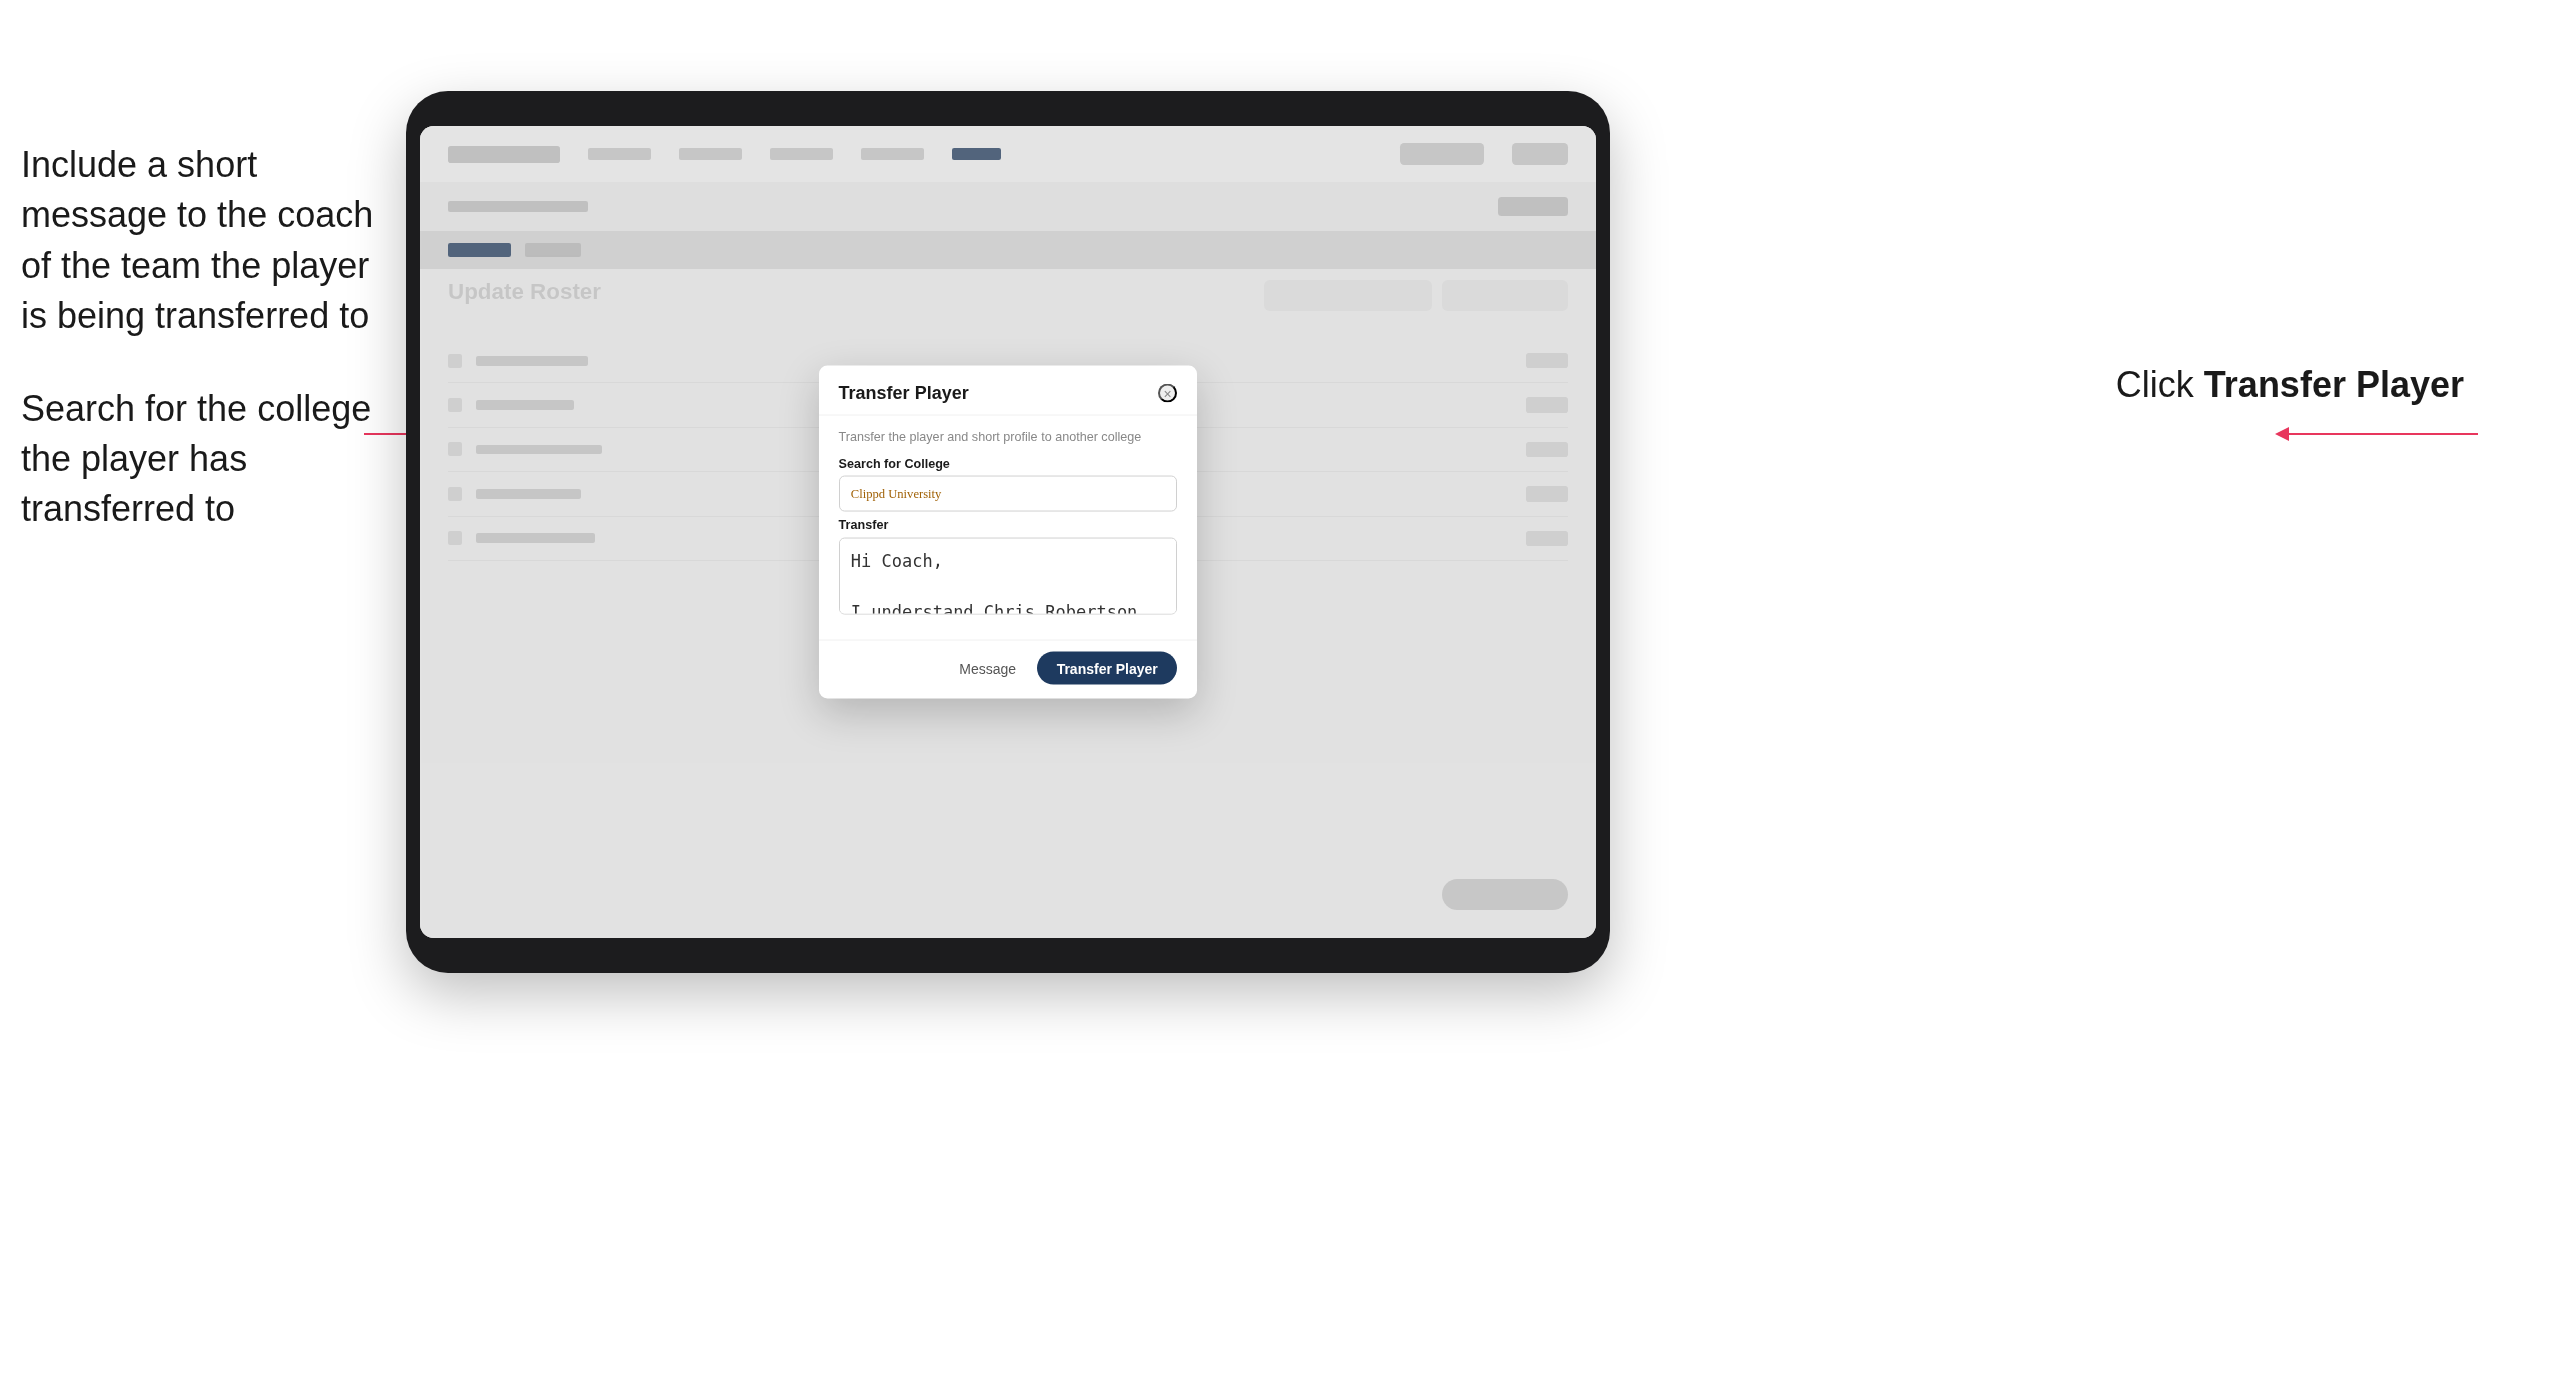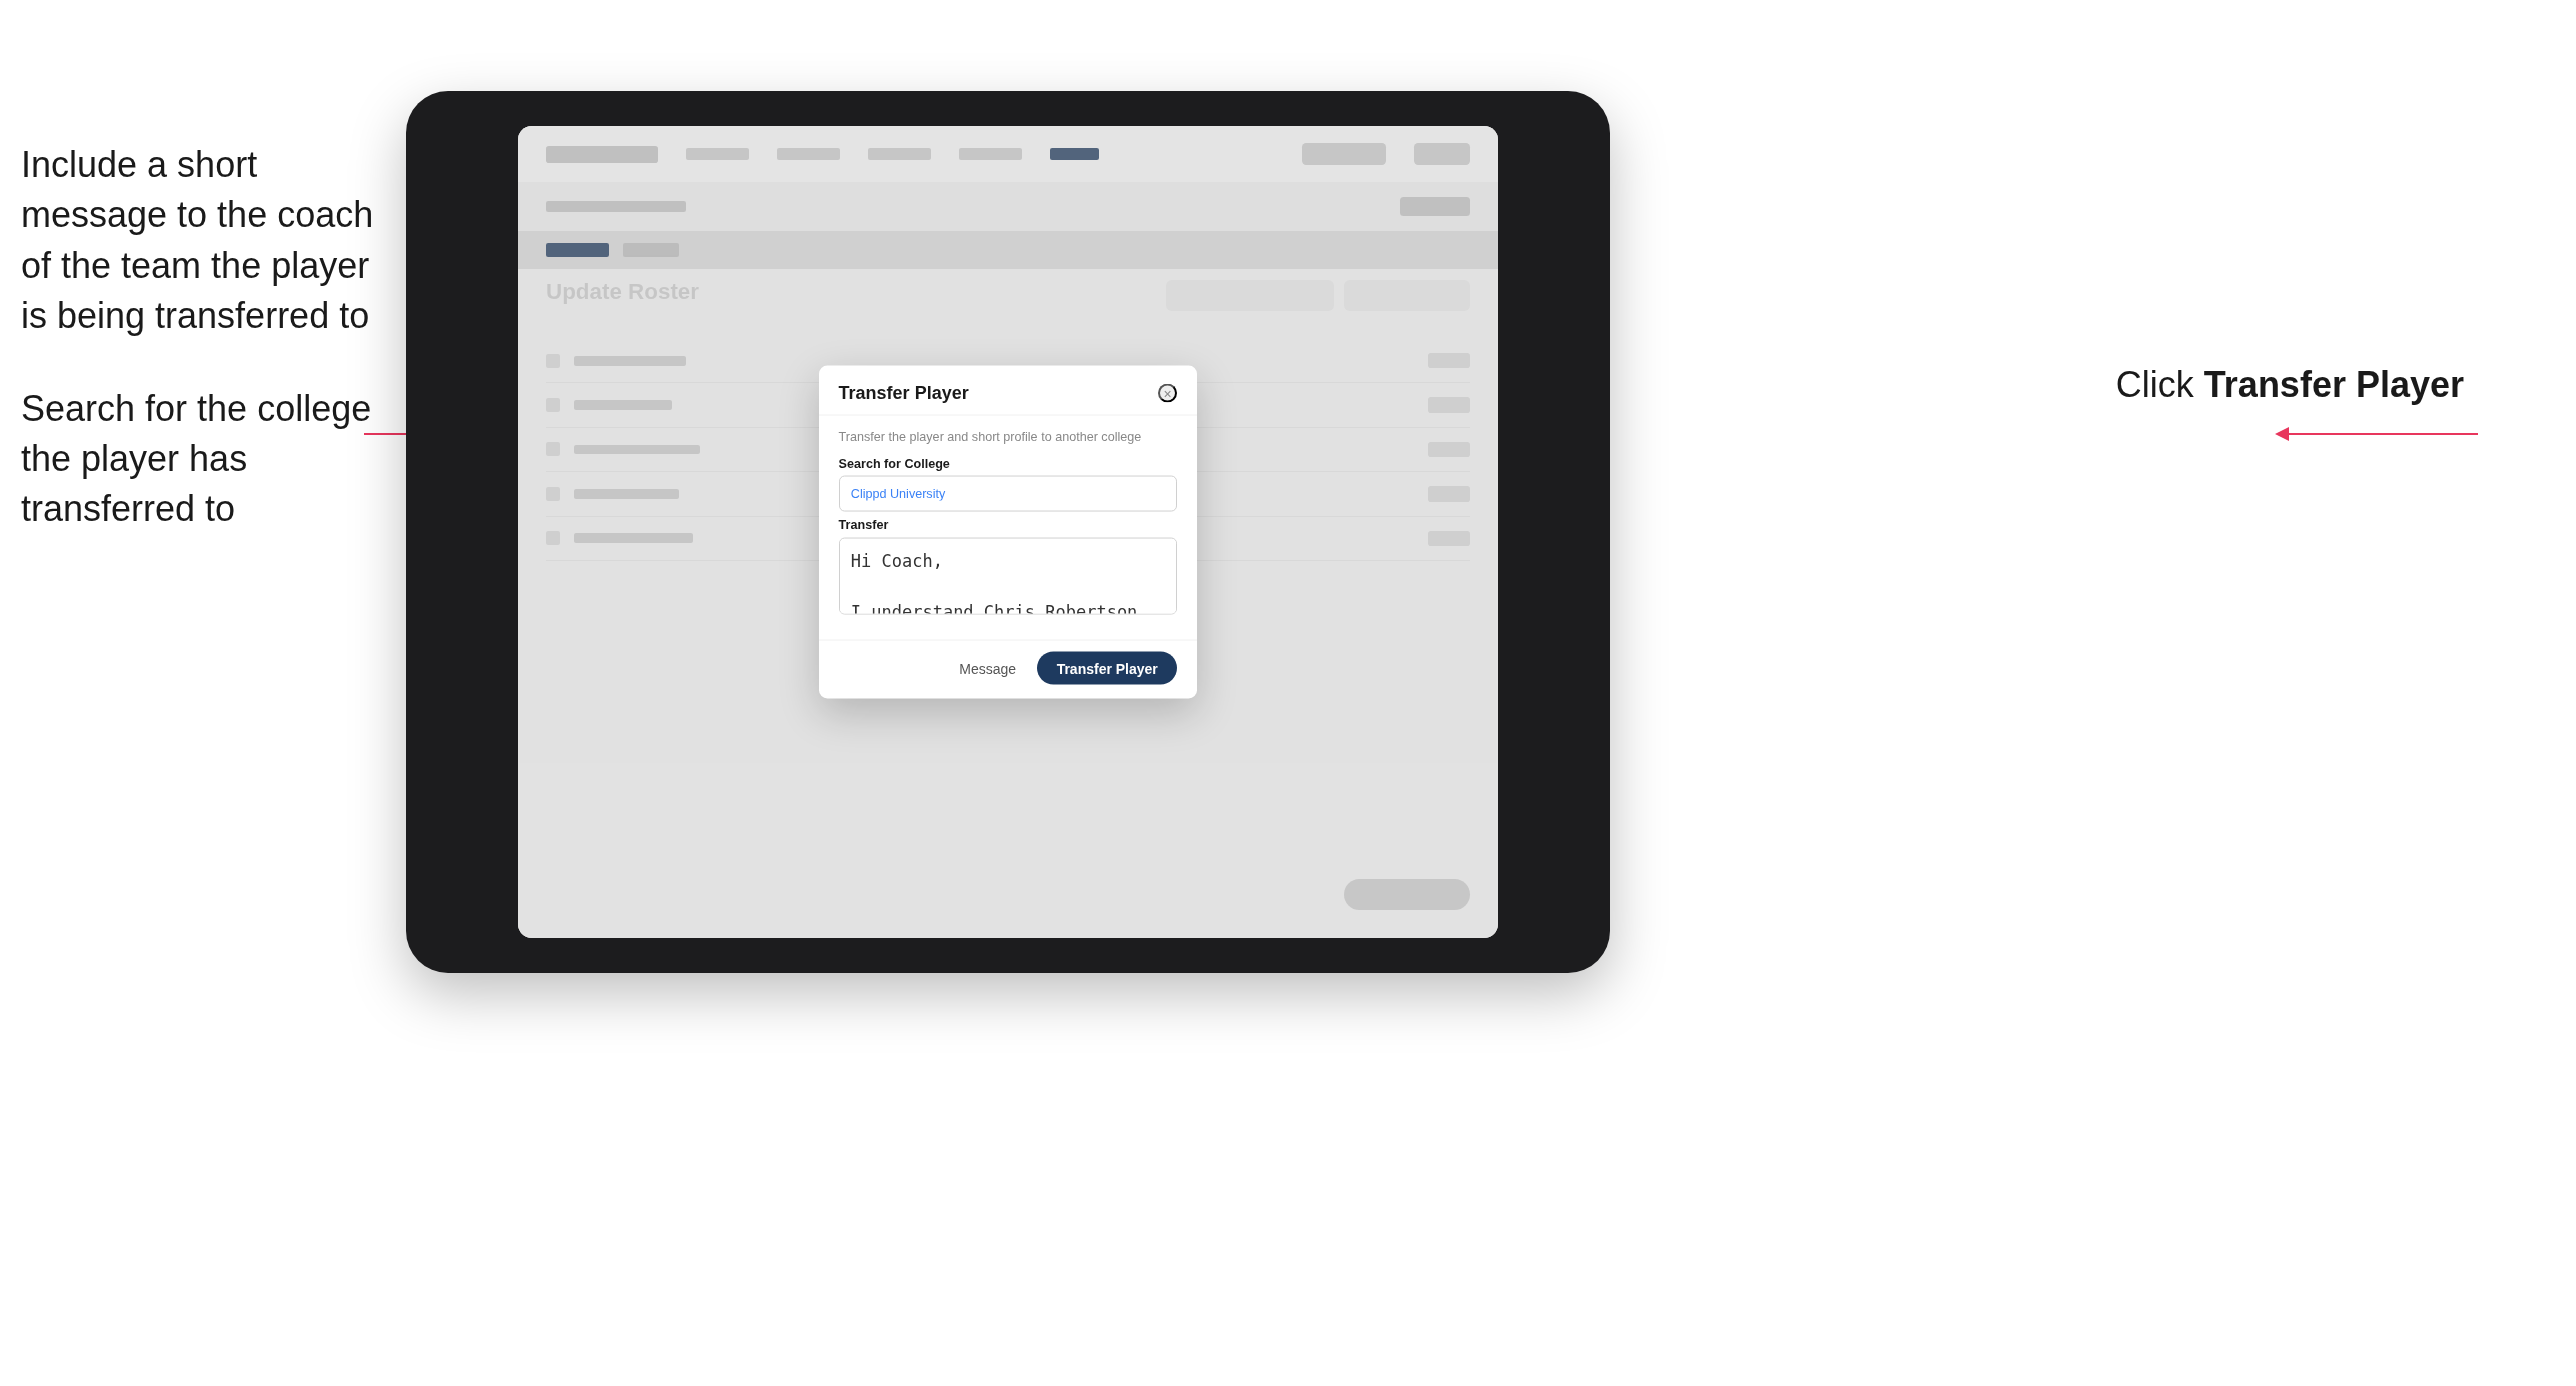--- a/index.html
+++ b/index.html
@@ -50,21 +50,21 @@
       height: 882px;
       background: #1c1c1e;
       border-radius: 42px;
       box-shadow: 0 21px 56px rgba(0,0,0,0.25);
       display: flex;
       align-items: center;
       justify-content: center;
     }
 
     .tablet-screen {
-      width: 980px;
+      width: 1176px;
       height: 812px;
       background: #f0f0f0;
       border-radius: 14px;
       overflow: hidden;
       position: relative;
     }
 
     
     .app-bg {
       width: 100%;
@@ -268,23 +268,24 @@
       margin-bottom: 5.6px;
       display: block;
     }
     .form-input {
       width: 100%;
       height: 36px;
       border: 1px solid #d0d0d0;
       border-radius: 5.6px;
       padding: 0 11.2px;
       font-size: 12.6px;
-      color: #3b82f6;
+      color: #a16207;
       outline: none;
       background: #fff;
+      font-family: Liberation Serif, serif;
     }
     .form-textarea {
       width: 100%;
       height: 77px;
       border: 1px solid #d0d0d0;
       border-radius: 5.6px;
       padding: 9.8px 11.2px;
       font-size: 17px;
       color: #333;
       outline: none;

